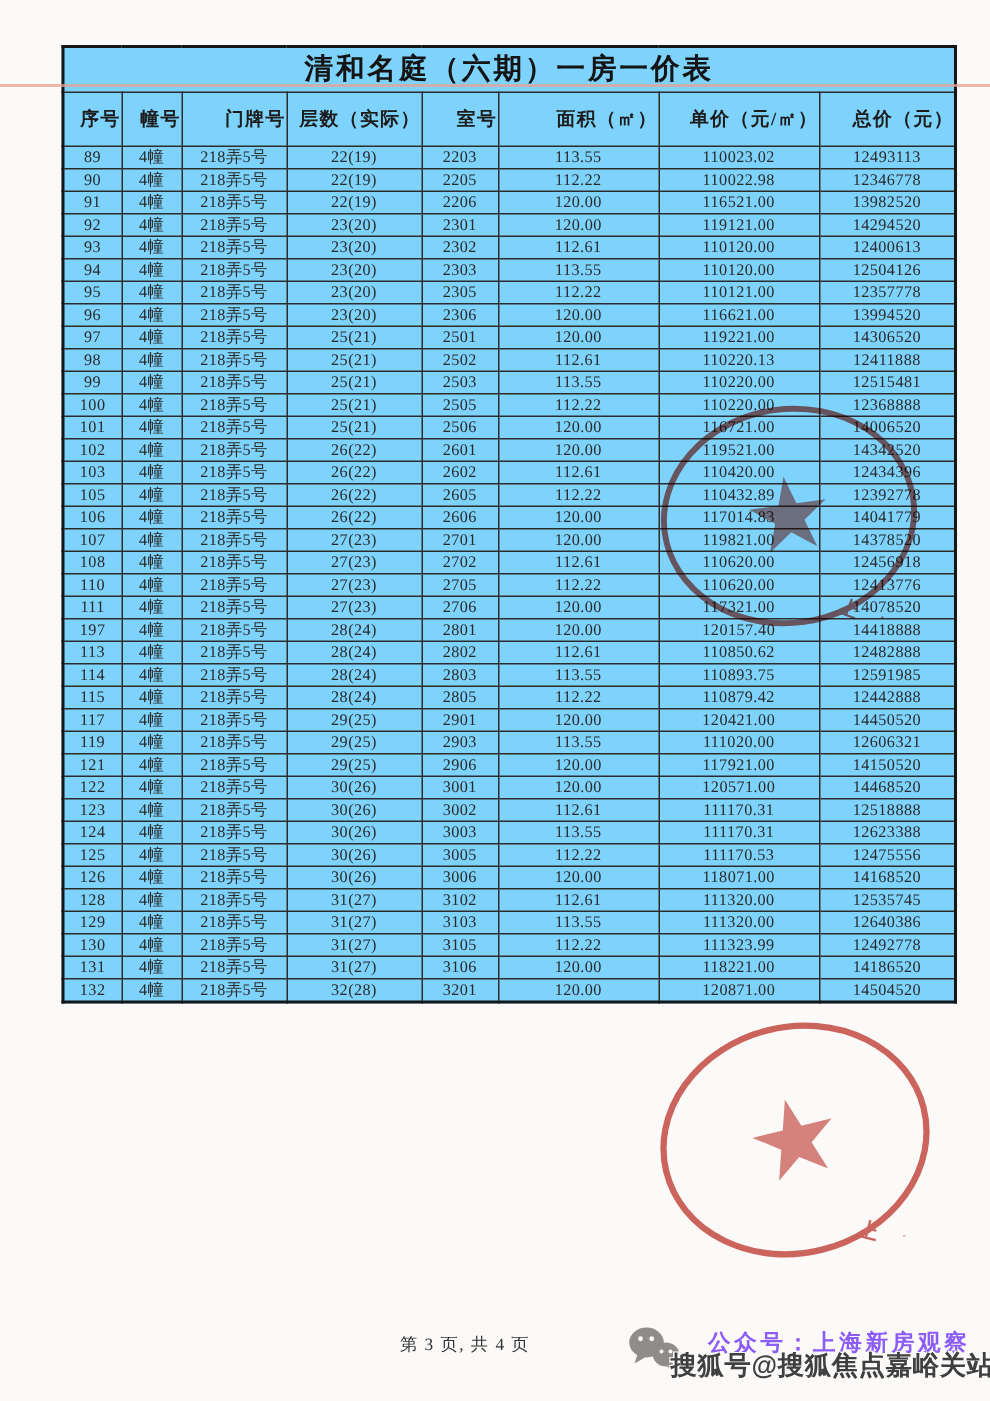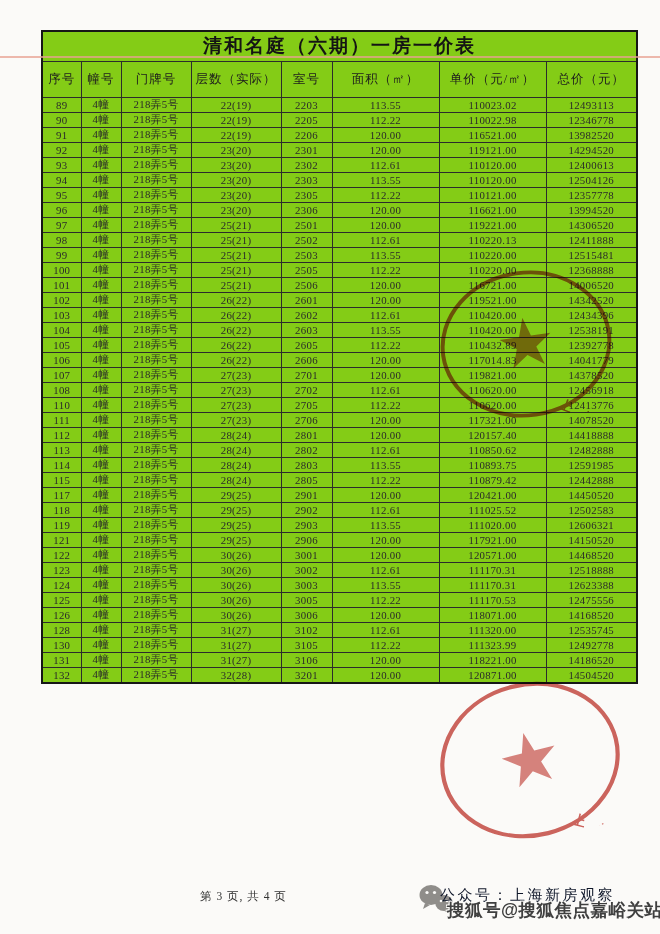--- a/index.html
+++ b/index.html
@@ -13,53 +13,53 @@
     overflow: hidden;
   }
   .scan-line {
     position: absolute; left: 0; top: 56px; width: 660px; height: 2px;
     background: #e8a193; opacity: .75; pointer-events: none; z-index: 3;
   }
   .table-wrap { position: absolute; left: 41px; top: 30px; width: 595px; z-index: 1; }
   table.price-table {
     width: 595px; height: 621px;
     border-collapse: collapse; table-layout: fixed;
-    background: #84cc16;
+    background: #7dd3fc;
   }
   table.price-table, table.price-table th, table.price-table td {
     border: 1px solid #2c2c2c;
   }
   table.price-table { border: 2px solid #161616; }
   th.doc-title {
     height: 30px; font-size: 19px; font-weight: bold; letter-spacing: 2px;
     color: #141414; text-align: center; vertical-align: middle;
   }
   tr.head-row th {
-    height: 36px; font-size: 12.5px; font-weight: normal; color: #1d1d1d;
-    text-align: center; vertical-align: middle; letter-spacing: 1px;
+    height: 36px; font-size: 12.5px; font-weight: bold; color: #1d1d1d;
+    text-align: right; vertical-align: middle; letter-spacing: 1px;
   }
   tbody td {
     font-size: 10.8px; text-align: center; vertical-align: middle;
     color: #2a2a2a; letter-spacing: .3px; white-space: nowrap; overflow: hidden;
   }
   .stamp {
     position: absolute; z-index: 4; pointer-events: none;
     mix-blend-mode: multiply; opacity: .82;
   }
   .stamp-1 { left: 438px; top: 268px; width: 176px; height: 152px; transform: rotate(-8deg); }
   .stamp-2 { left: 436px; top: 680px; width: 188px; height: 160px; transform: rotate(-14deg); }
   .stamp text { font-family: "Liberation Serif", serif; font-weight: bold; }
   .footer-page {
-    position: absolute; left: 200px; top: 889px; width: 220px; text-align: left;
+    position: absolute; left: 200px; top: 889px; width: 220px; text-align: center;
     font-size: 11.5px; color: #333; letter-spacing: 1px; z-index: 2;
   }
   .wechat-icon { position: absolute; left: 417px; top: 882px; z-index: 2; }
   .wechat-label {
-    position: absolute; left: 440px; top: 886px; white-space: nowrap;
-    font-size: 15px; color: #0f172a; letter-spacing: 2.5px; font-weight: normal; z-index: 2;
+    position: absolute; left: 472px; top: 886px; white-space: nowrap;
+    font-size: 15px; color: #8b5cf6; letter-spacing: 2.5px; font-weight: bold; z-index: 2;
     font-family: "Liberation Sans", sans-serif;
   }
   .sohu-watermark {
     position: absolute; left: 447px; top: 898px; white-space: nowrap;
     font-size: 17.5px; font-weight: bold; color: #3f3f3f; letter-spacing: .5px; z-index: 5;
     font-family: "Liberation Sans", sans-serif;
     text-shadow: -1px -1px 0 #fbfaf8, 1px -1px 0 #fbfaf8, -1px 1px 0 #fbfaf8, 1px 1px 0 #fbfaf8;
   }
 </style>
 </head>
@@ -239,30 +239,20 @@
           <td>103</td>
           <td>4幢</td>
           <td>218弄5号</td>
           <td>26(22)</td>
           <td>2602</td>
           <td>112.61</td>
           <td>110420.00</td>
           <td>12434396</td>
         </tr>
         <tr>
-          <td>104</td>
-          <td>4幢</td>
-          <td>218弄5号</td>
-          <td>26(22)</td>
-          <td>2603</td>
-          <td>113.55</td>
-          <td>110420.00</td>
-          <td>12538191</td>
-        </tr>
-        <tr>
           <td>105</td>
           <td>4幢</td>
           <td>218弄5号</td>
           <td>26(22)</td>
           <td>2605</td>
           <td>112.22</td>
           <td>110432.89</td>
           <td>12392778</td>
         </tr>
         <tr>
@@ -309,21 +299,21 @@
           <td>111</td>
           <td>4幢</td>
           <td>218弄5号</td>
           <td>27(23)</td>
           <td>2706</td>
           <td>120.00</td>
           <td>117321.00</td>
           <td>14078520</td>
         </tr>
         <tr>
-          <td>112</td>
+          <td>197</td>
           <td>4幢</td>
           <td>218弄5号</td>
           <td>28(24)</td>
           <td>2801</td>
           <td>120.00</td>
           <td>120157.40</td>
           <td>14418888</td>
         </tr>
         <tr>
           <td>113</td>
@@ -359,30 +349,20 @@
           <td>117</td>
           <td>4幢</td>
           <td>218弄5号</td>
           <td>29(25)</td>
           <td>2901</td>
           <td>120.00</td>
           <td>120421.00</td>
           <td>14450520</td>
         </tr>
         <tr>
-          <td>118</td>
-          <td>4幢</td>
-          <td>218弄5号</td>
-          <td>29(25)</td>
-          <td>2902</td>
-          <td>112.61</td>
-          <td>111025.52</td>
-          <td>12502583</td>
-        </tr>
-        <tr>
           <td>119</td>
           <td>4幢</td>
           <td>218弄5号</td>
           <td>29(25)</td>
           <td>2903</td>
           <td>113.55</td>
           <td>111020.00</td>
           <td>12606321</td>
         </tr>
         <tr>
@@ -447,20 +427,30 @@
         </tr>
         <tr>
           <td>128</td>
           <td>4幢</td>
           <td>218弄5号</td>
           <td>31(27)</td>
           <td>3102</td>
           <td>112.61</td>
           <td>111320.00</td>
           <td>12535745</td>
+        </tr>
+        <tr>
+          <td>129</td>
+          <td>4幢</td>
+          <td>218弄5号</td>
+          <td>31(27)</td>
+          <td>3103</td>
+          <td>113.55</td>
+          <td>111320.00</td>
+          <td>12640386</td>
         </tr>
         <tr>
           <td>130</td>
           <td>4幢</td>
           <td>218弄5号</td>
           <td>31(27)</td>
           <td>3105</td>
           <td>112.22</td>
           <td>111323.99</td>
           <td>12492778</td>

